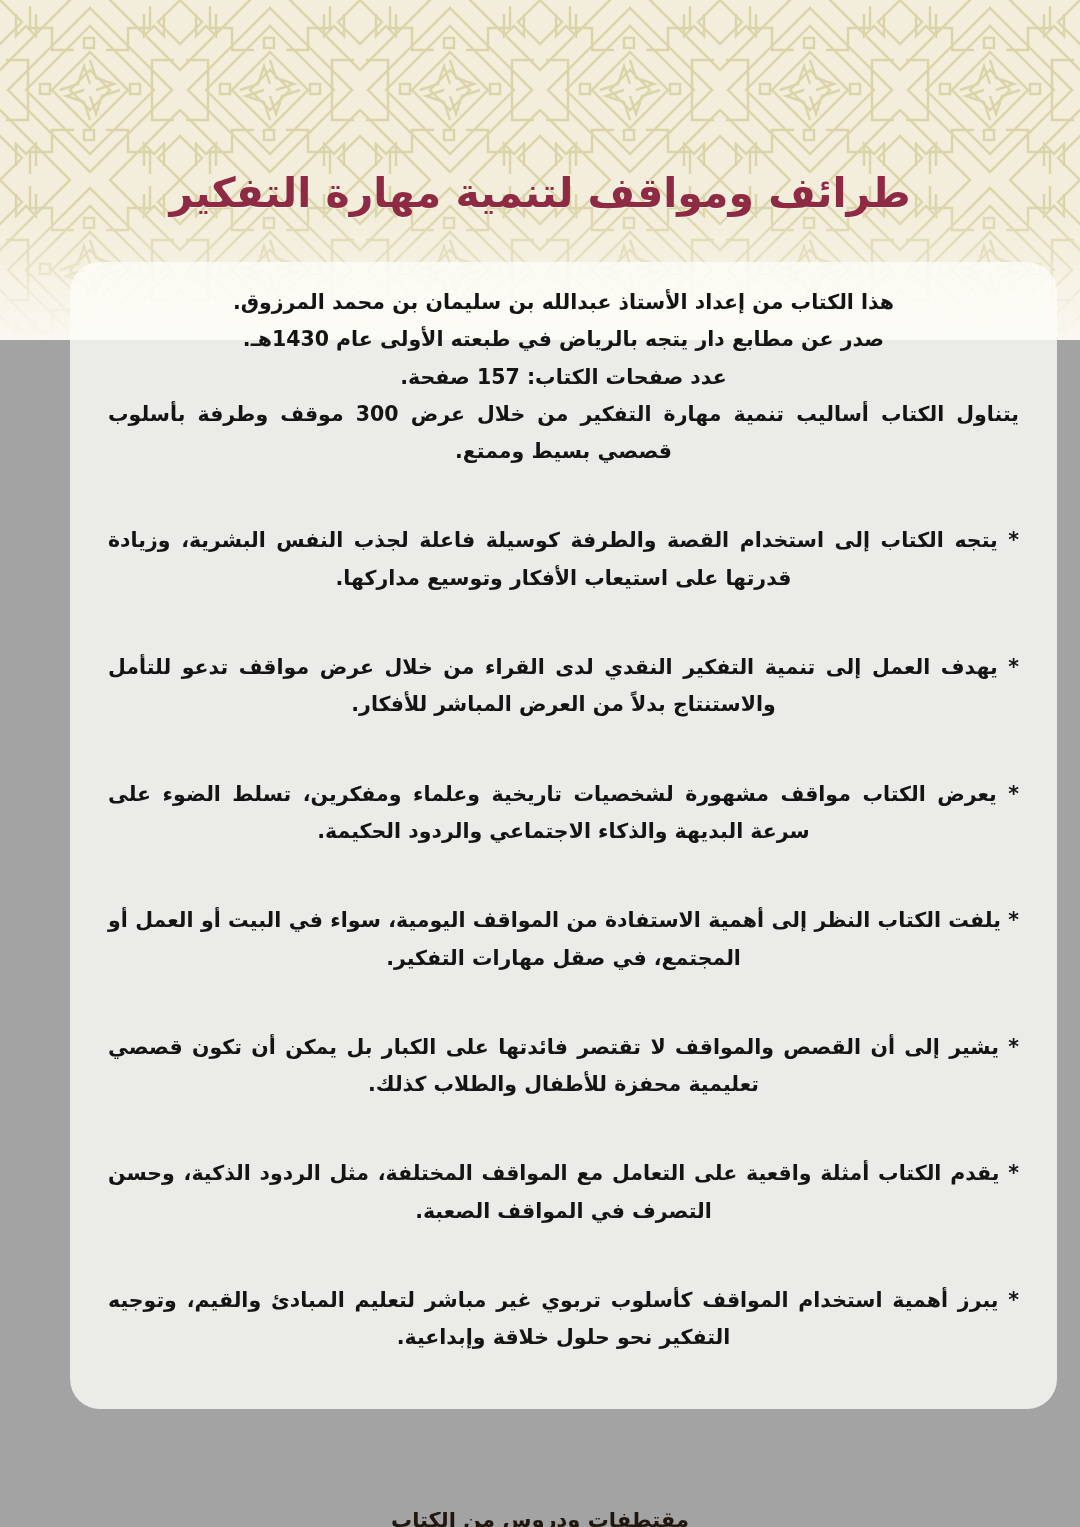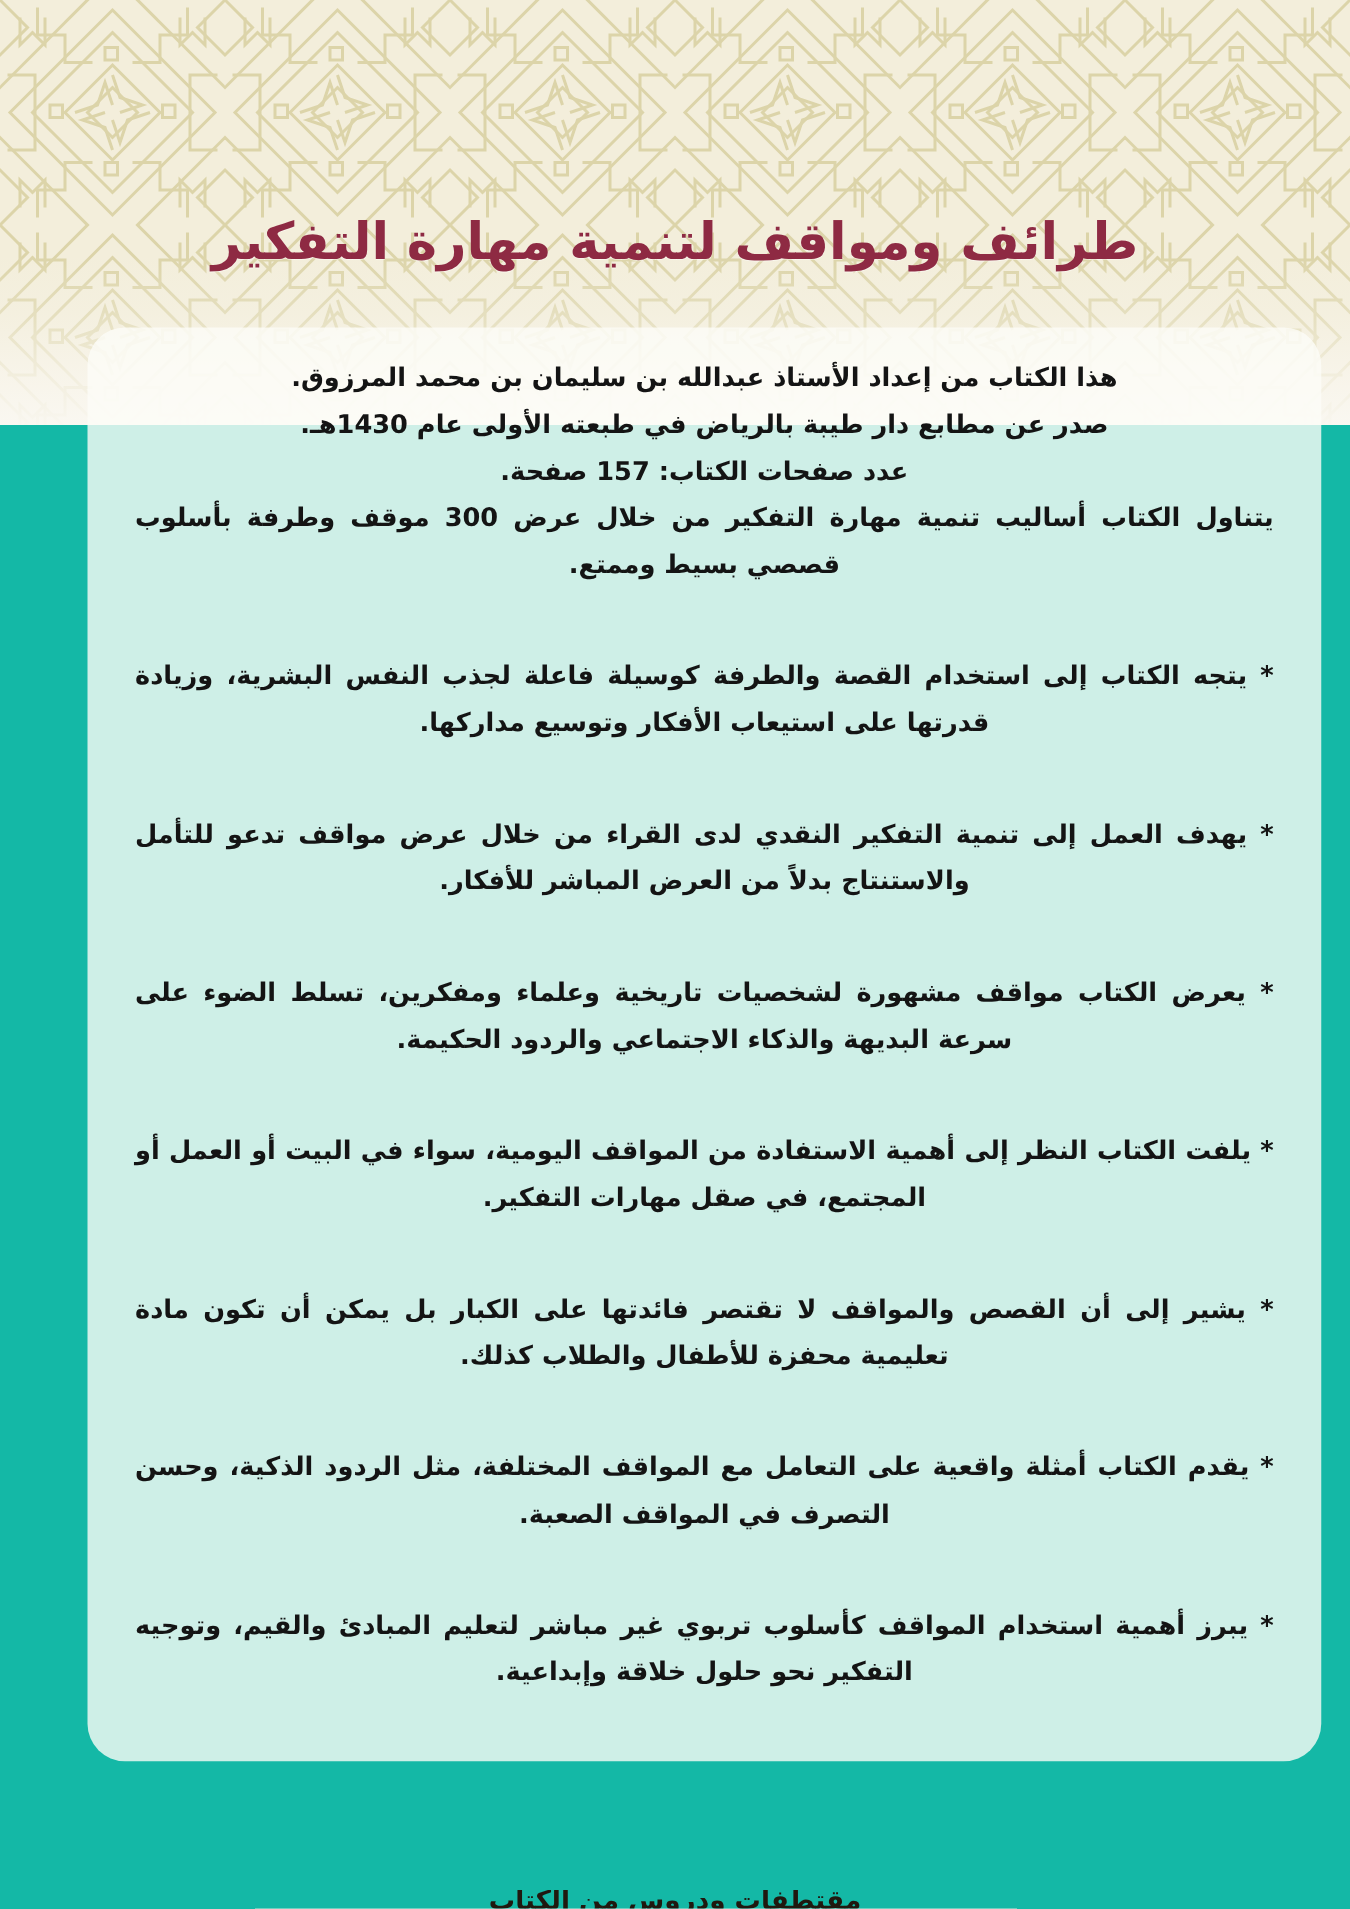--- a/index.html
+++ b/index.html
@@ -15,21 +15,21 @@
     font-family: "DejaVu Sans", "Liberation Sans", sans-serif;
     background: #f2ece0;
     position: relative;
   }
 
   
   .page {
     position: relative;
     width: 1080px;
     height: 1527px;
-    background: #14b8a6;
+    background: #a3a3a3;
     overflow: hidden;
   }
 
   
   .pattern-band {
     position: absolute;
     top: 0; left: 0;
     width: 1080px;
     height: 340px;
     background-color: #f3eedb;
@@ -208,30 +208,30 @@
 
   <div class="title-wrap">
     <h1 class="doc-title">طرائف ومواقف لتنمية مهارة التفكير</h1>
   </div>
 
   <div class="content-card">
     <div class="body-text">
 
       <div class="para intro">
         <span class="line">هذا الكتاب من إعداد الأستاذ عبدالله بن سليمان بن محمد المرزوق.</span>
-        <span class="line">صدر عن مطابع دار طيبة بالرياض في طبعته الأولى عام 1430هـ.</span>
+        <span class="line">صدر عن مطابع دار يتجه بالرياض في طبعته الأولى عام 1430هـ.</span>
         <span class="line">عدد صفحات الكتاب: 157 صفحة.</span>
         <span class="line flow">يتناول الكتاب أساليب تنمية مهارة التفكير من خلال عرض 300 موقف وطرفة بأسلوب قصصي بسيط وممتع.</span>
       </div>
 
       <p class="para gap-large">* يتجه الكتاب إلى استخدام القصة والطرفة كوسيلة فاعلة لجذب النفس البشرية، وزيادة قدرتها على استيعاب الأفكار وتوسيع مداركها.</p>
       <p class="para gap-large">* يهدف العمل إلى تنمية التفكير النقدي لدى القراء من خلال عرض مواقف تدعو للتأمل والاستنتاج بدلاً من العرض المباشر للأفكار.</p>
       <p class="para gap-large">* يعرض الكتاب مواقف مشهورة لشخصيات تاريخية وعلماء ومفكرين، تسلط الضوء على سرعة البديهة والذكاء الاجتماعي والردود الحكيمة.</p>
       <p class="para gap-large">* يلفت الكتاب النظر إلى أهمية الاستفادة من المواقف اليومية، سواء في البيت أو العمل أو المجتمع، في صقل مهارات التفكير.</p>
-      <p class="para gap-large">* يشير إلى أن القصص والمواقف لا تقتصر فائدتها على الكبار بل يمكن أن تكون مادة تعليمية محفزة للأطفال والطلاب كذلك.</p>
+      <p class="para gap-large">* يشير إلى أن القصص والمواقف لا تقتصر فائدتها على الكبار بل يمكن أن تكون قصصي تعليمية محفزة للأطفال والطلاب كذلك.</p>
       <p class="para gap-large">* يقدم الكتاب أمثلة واقعية على التعامل مع المواقف المختلفة، مثل الردود الذكية، وحسن التصرف في المواقف الصعبة.</p>
       <p class="para gap-large">* يبرز أهمية استخدام المواقف كأسلوب تربوي غير مباشر لتعليم المبادئ والقيم، وتوجيه التفكير نحو حلول خلاقة وإبداعية.</p>
 
     </div>
   </div>
 
   <div class="footer-cut">
     <span class="cut-text">مقتطفات ودروس من الكتاب</span>
   </div>
 

